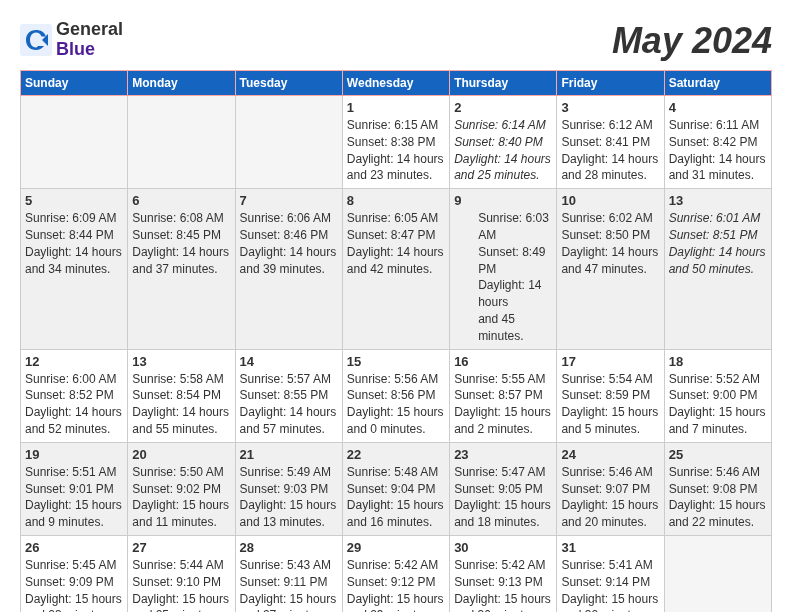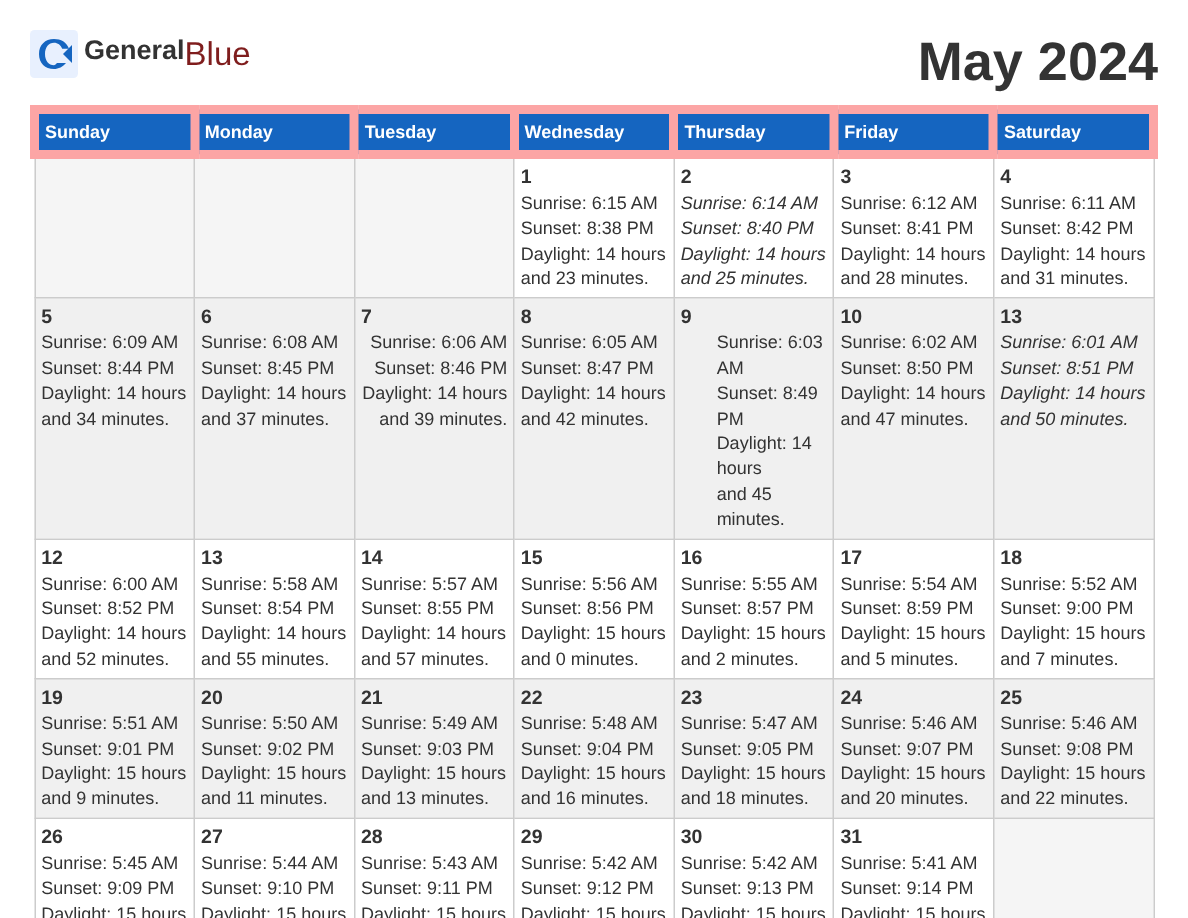--- a/index.html
+++ b/index.html
@@ -15,40 +15,41 @@
       justify-content: space-between;
       align-items: flex-start;
       margin-bottom: 4px;
     }
     .logo {
       display: flex;
       align-items: center;
     }
     .logo-text {
       display: flex;
-      flex-direction: row;
+      flex-direction: column;
       line-height: 1.1;
     }
     .logo-general {
       font-size: 18px;
       font-weight: bold;
       color: #333;
     }
     .logo-blue {
-      font-size: 22px;
-      font-weight: normal;
-      color: #7f1d1d;
+      font-size: 18px;
+      font-weight: bold;
+      color: #4c1d95;
     }
     .logo-icon {
       width: 32px;
       height: 32px;
       margin-right: 4px;
     }
     .title-block {
       text-align: left;
+      font-style: italic;
     }
     .month-title {
       font-size: 36px;
       font-weight: bold;
       color: #333;
     }
     .subtitle {
       font-size: 14px;
       color: #555;
     }
@@ -57,21 +58,21 @@
       border-collapse: collapse;
       margin-top: 8px;
     }
     .calendar th {
       background-color: #1565c0;
       color: #fff;
       font-size: 12px;
       font-weight: bold;
       padding: 5px 4px;
       text-align: left;
-      border: 6px solid #fca5a5;
+      border: 1px solid #fca5a5;
     }
     .calendar td {
       vertical-align: top;
       border: 1px solid #ccc;
       padding: 4px 4px 4px 4px;
       font-size: 10px;
       color: #333;
       width: calc(100%/7);
       min-height: 80px;
       background: #fff;
@@ -170,21 +171,21 @@
         </td>
         <td>
           <div class="day-number">6</div>
           <div class="day-info" style="white-space: pre-line;">Sunrise: 6:08 AM
 Sunset: 8:45 PM
 Daylight: 14 hours
 and 37 minutes.</div>
         </td>
         <td>
           <div class="day-number">7</div>
-          <div class="day-info" style="white-space: pre-line; text-align: right;">Sunrise: 6:06 AM
+          <div class="day-info" style="white-space: pre-line;">Sunrise: 6:06 AM
 Sunset: 8:46 PM
 Daylight: 14 hours
 and 39 minutes.</div>
         </td>
         <td>
           <div class="day-number">8</div>
           <div class="day-info" style="white-space: pre-line;">Sunrise: 6:05 AM
 Sunset: 8:47 PM
 Daylight: 14 hours
 and 42 minutes.</div>

